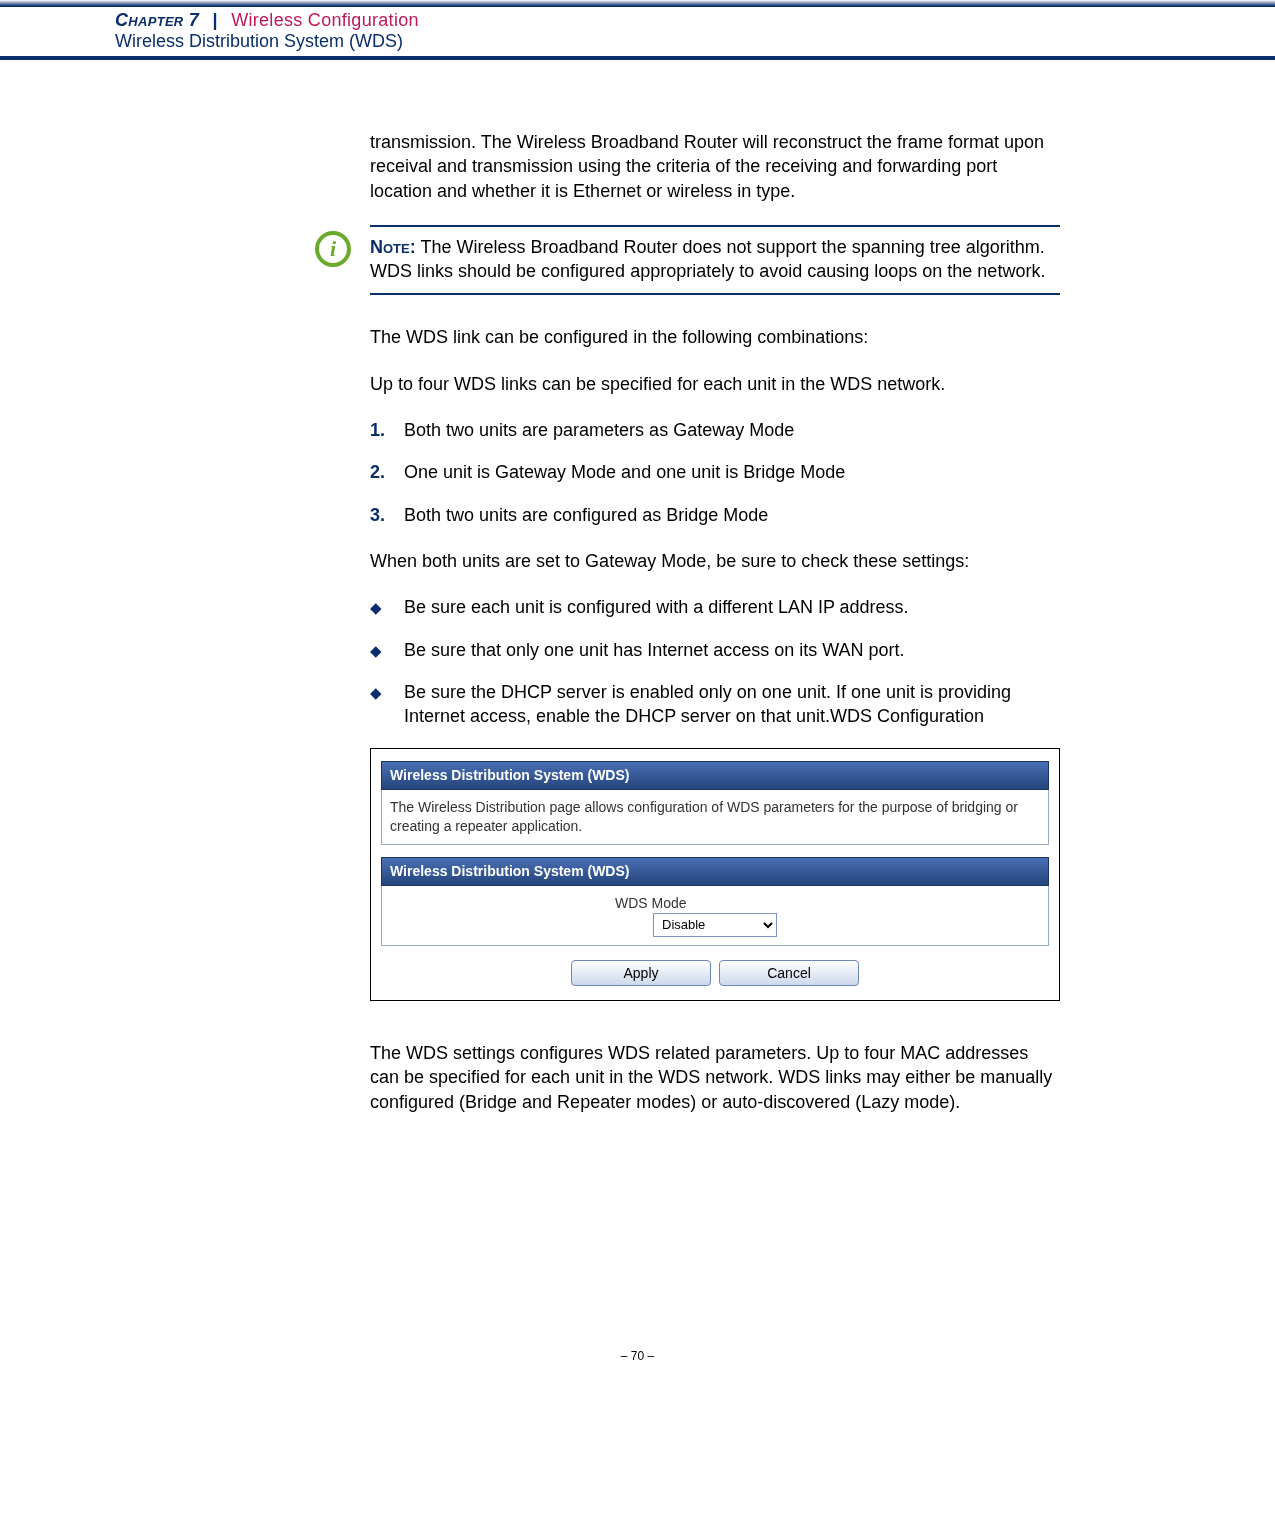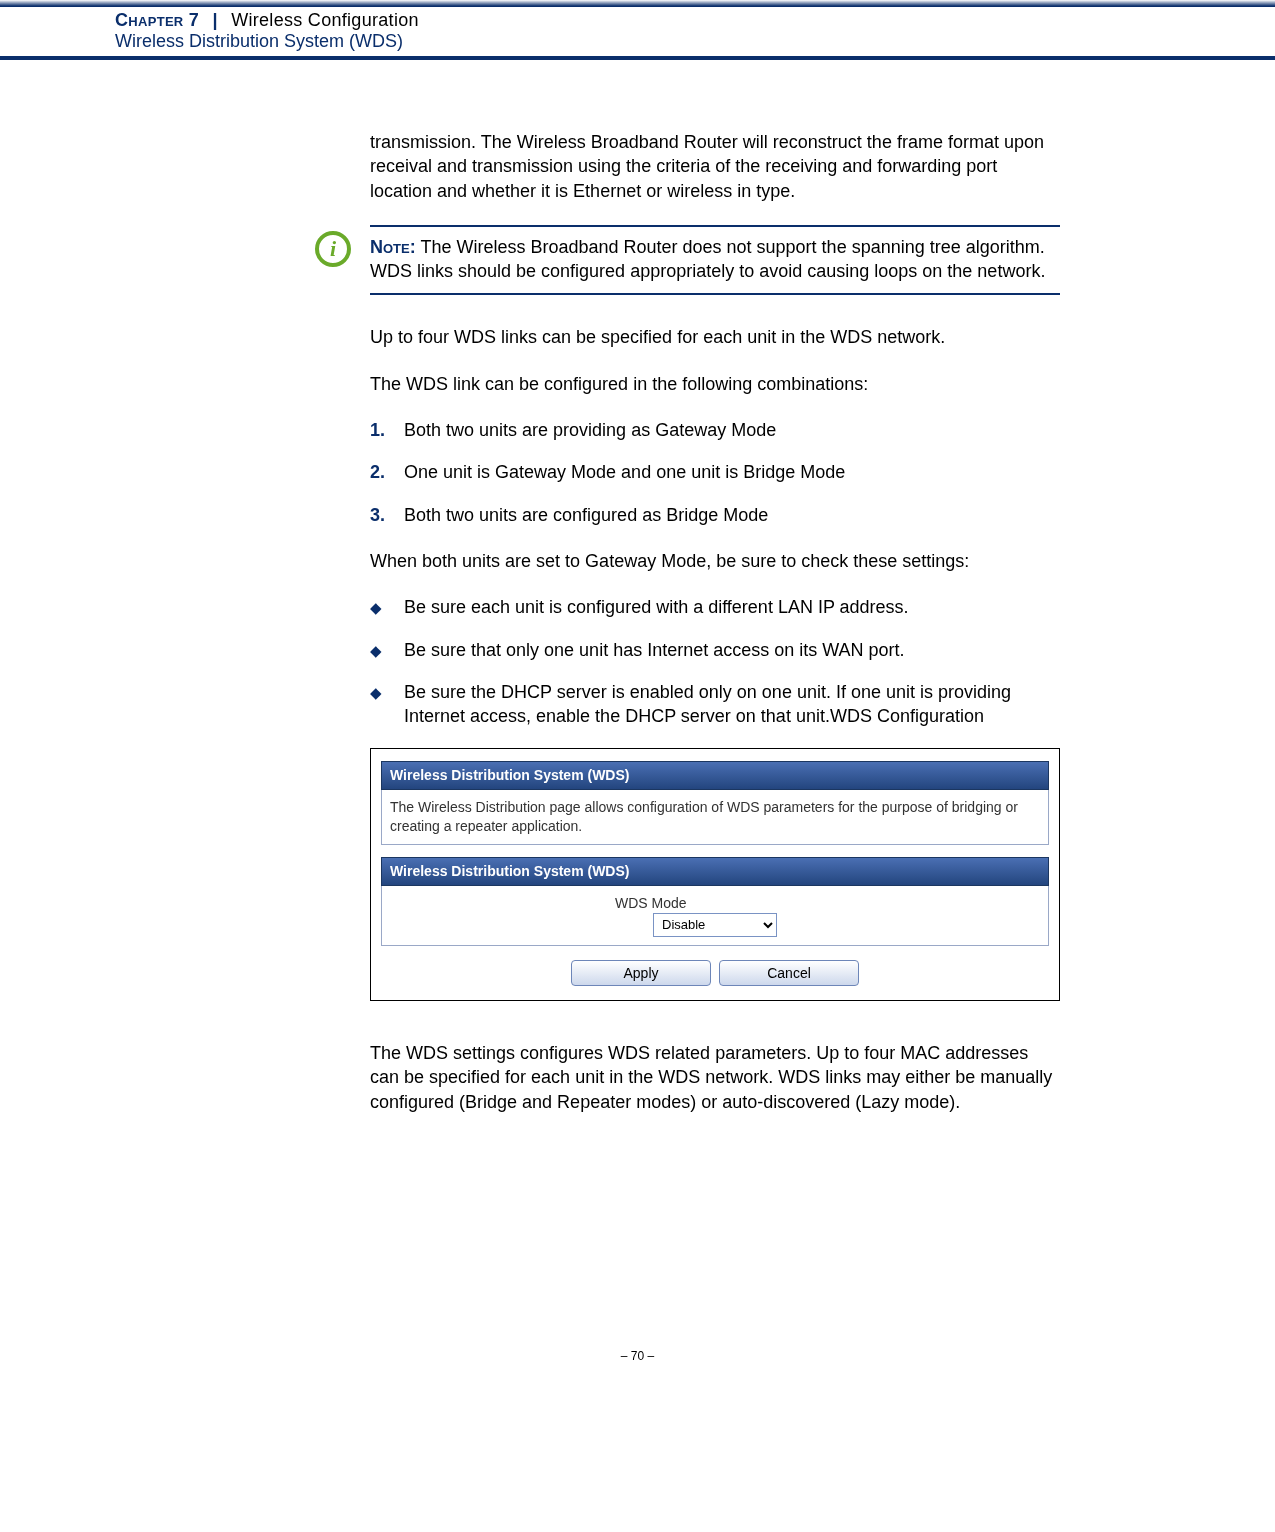--- a/index.html
+++ b/index.html
@@ -12,23 +12,23 @@
   }
   .header-block {
     width: 1275px;
     border-top: 1px solid #0a2e6b;
     padding: 3px 0 4px 115px;
   }
   .header-rule {
     width: 1275px; height: 4px; background: #0a2e6b;
   }
   .chapter-line { font-size: 18px; letter-spacing: .3px; }
-  .chapter-line .chapnum { color: #0a2e6b; font-weight: bold; font-variant: small-caps; }
+  .chapter-line .chapnum { color: #0a2e6b; font-weight: bold; font-variant: small-caps; font-style: italic; }
   .chapter-line .pipe   { color: #0a2e6b; font-weight: bold; padding: 0 8px; }
-  .chapter-line .chapname { color: #000000; }
+  .chapter-line .chapname { color: #be185d; }
   .section-line { color: #0a2e6b; font-size: 18px; }
 
   
   .content {
     width: 690px;
     margin-left: 370px;
     padding-top: 70px;
     font-size: 18px;
     line-height: 1.35;
     color: #000;
@@ -120,27 +120,27 @@
 
   <div class="note-wrap">
     <div class="note-rule"></div>
     <div class="note-icon">i</div>
     <div class="note-body">
       <span class="note-label">Note:</span><span> The Wireless Broadband Router does not support the spanning tree algorithm. WDS links should be configured appropriately to avoid causing loops on the network.</span>
     </div>
     <div class="note-rule"></div>
   </div>
 
+  <p class="para">The WDS link can be configured in the following combinations:</p>
   <p class="para">Up to four WDS links can be specified for each unit in the WDS network.</p>
-  <p class="para">The WDS link can be configured in the following combinations:</p>
 
   <div class="numlist">
     <div class="numitem">
       <span class="num">1.</span>
-      <span>Both two units are providing as Gateway Mode</span>
+      <span>Both two units are parameters as Gateway Mode</span>
     </div>
     <div class="numitem">
       <span class="num">2.</span>
       <span>One unit is Gateway Mode and one unit is Bridge Mode</span>
     </div>
     <div class="numitem">
       <span class="num">3.</span>
       <span>Both two units are configured as Bridge Mode</span>
     </div>
   </div>

